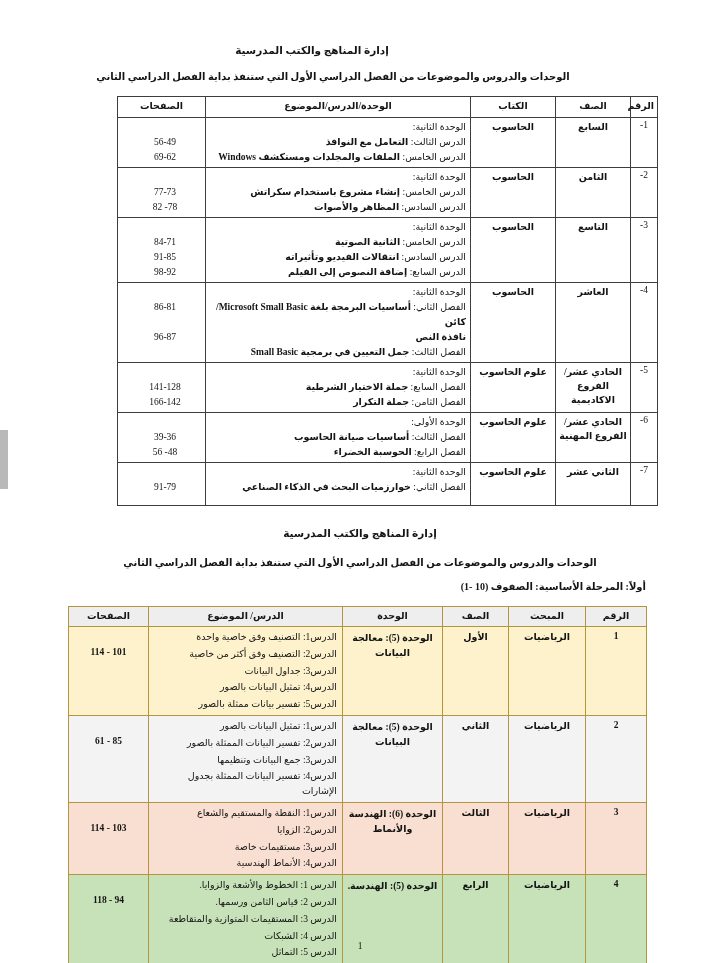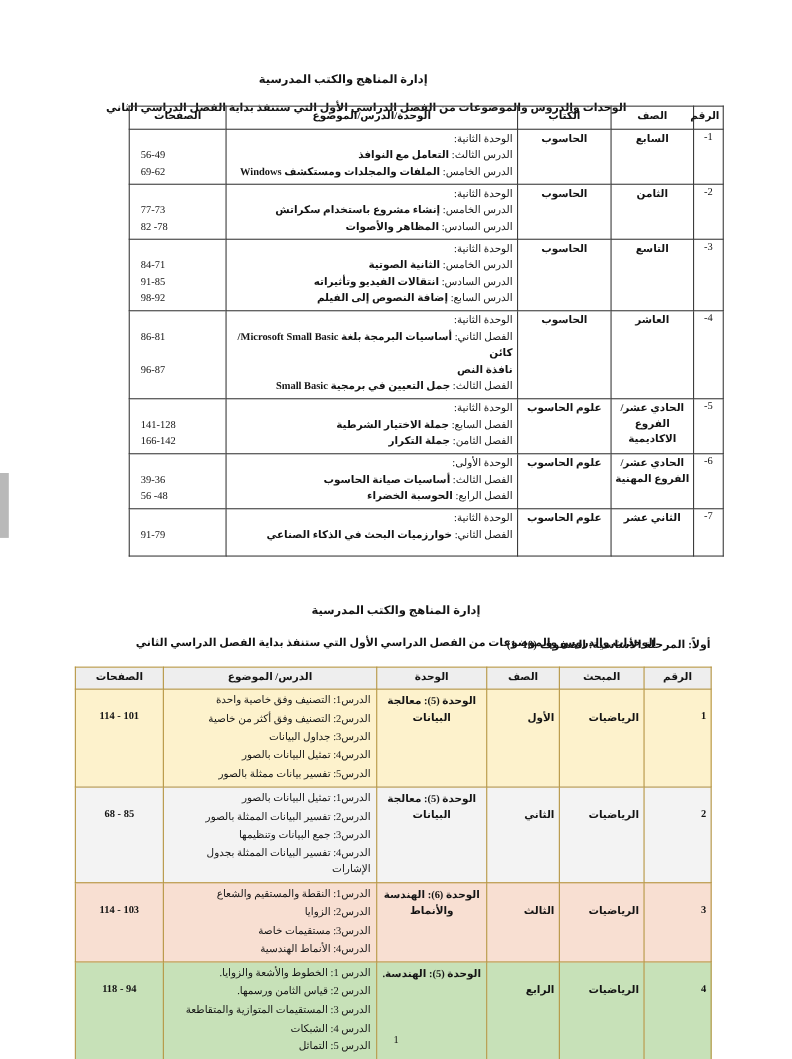--- a/index.html
+++ b/index.html
@@ -1,47 +1,47 @@
 <!DOCTYPE html>
 <html lang="ar" style="--t2_border: #b59440; --t2_header_bg: #eeeeee; --scrollbar_thumb: #b9b9b9; --table1_border: #3d3d3d;"><head>
 <meta charset="utf-8">
 <style>
   html,body{margin:0;padding:0;background:#ffffff;}
   .page{position:relative;width:720px;height:963px;background:#fff;overflow:hidden;
         direction:rtl;font-family:"Liberation Serif","DejaVu Sans",serif;color:#141414;}
 
-  .heading{position:absolute;text-align:center;font-weight:bold;font-size:10.5px;line-height:14px;margin-top:22px;}
+  .heading{position:absolute;text-align:center;font-weight:bold;font-size:10.5px;line-height:14px;}
   #sec1-title{top:44px;left:0;right:96px;}
   #sec1-subtitle{top:70px;left:0;right:54px;font-size:10px;}
   #sec2-title{top:527px;left:0;right:0;}
   #sec2-subtitle{top:556px;left:0;right:0;font-size:10px;}
   #stage-line{position:absolute;top:581px;right:74px;font-weight:bold;font-size:10px;}
 
   
   #t1{position:absolute;top:96px;left:117px;width:540px;border-collapse:collapse;
       direction:rtl;font-size:9.5px;table-layout:fixed;}
   #t1 th,#t1 td{border:1px solid #3d3d3d;vertical-align:top;padding:2px 3px;}
   #t1 th{font-weight:bold;text-align:center;height:16px;line-height:15px;}
   .c-num{width:27px}.c-grade{width:75px}.c-book{width:85px}.c-topic{width:265px}.c-pages{width:88px}
   #t1 td.num{direction:ltr;text-align:center;}
   #t1 td.grade,#t1 td.book{font-weight:bold;text-align:center;line-height:14px;}
   #t1 td.topic{padding-right:4px;}
   .tline{line-height:15px;text-align:right;}
   .tline .ttl{font-weight:bold;}
   #t1 td.pages{padding-left:10px;}
-  .pline{line-height:15px;min-height:15px;direction:ltr;}
+  .pline{line-height:15px;min-height:15px;text-align:center;direction:ltr;}
   #t1 tbody tr:nth-child(7) td{height:38px;}
 
   
   #t2{position:absolute;top:606px;left:68px;width:578px;border-collapse:collapse;
       direction:rtl;font-size:9.5px;table-layout:fixed;}
   #t2 th,#t2 td{border:1px solid var(--t2_border,#b59440);vertical-align:top;padding:2px 4px;}
   #t2 th{background:var(--t2_header_bg,#eeeeee);font-weight:bold;text-align:center;height:15px;line-height:15px;}
   .d-num{width:61px}.d-subject{width:77px}.d-grade{width:66px}.d-unit{width:100px}.d-lesson{width:194px}.d-pages{width:80px}
-  #t2 td.num2,#t2 td.subject2,#t2 td.grade2{font-weight:bold;padding-top:20px;}
+  #t2 td.num2,#t2 td.subject2,#t2 td.grade2{font-weight:bold;text-align:center;padding-top:4px;}
   #t2 td.unit2{font-weight:bold;text-align:center;padding-top:4px;line-height:15px;}
   #t2 td.pages2{font-weight:bold;text-align:center;direction:ltr;padding-top:20px;}
   .lline{line-height:14.8px;padding:1px 1px;}
   #t2 tbody tr:nth-child(1) td.lessons{height:82px;}
   #t2 tbody tr:nth-child(2) td.lessons{height:62px;padding-left:31px;}
   #t2 tbody tr:nth-child(3) td.lessons{height:58px;}
   #t2 tbody tr:nth-child(4) td.lessons{height:86px;}
 
   #scroll-thumb{position:absolute;left:0;top:430px;width:8px;height:59px;background:var(--scrollbar_thumb,#b9b9b9);}
   #footer-page-number{position:absolute;top:941px;left:0;right:0;text-align:center;font-size:9.5px;direction:ltr;}
@@ -226,21 +226,21 @@
           <td class="num2">2</td>
           <td class="subject2">الرياضيات</td>
           <td class="grade2">الثاني</td>
           <td class="unit2">الوحدة (5): معالجة البيانات</td>
           <td class="lessons">
             <div class="lline">الدرس1: تمثيل البيانات بالصور</div>
             <div class="lline">الدرس2: تفسير البيانات الممثلة بالصور</div>
             <div class="lline">الدرس3: جمع البيانات وتنظيمها</div>
             <div class="lline">الدرس4: تفسير البيانات الممثلة بجدول الإشارات</div>
           </td>
-          <td class="pages2">68 - 85</td>
+          <td class="pages2">61 - 85</td>
         </tr>
         <tr style="background: rgb(248, 223, 210);">
           <td class="num2">3</td>
           <td class="subject2">الرياضيات</td>
           <td class="grade2">الثالث</td>
           <td class="unit2">الوحدة (6): الهندسة والأنماط</td>
           <td class="lessons">
             <div class="lline">الدرس1: النقطة والمستقيم والشعاع</div>
             <div class="lline">الدرس2: الزوايا</div>
             <div class="lline">الدرس3: مستقيمات خاصة</div>

